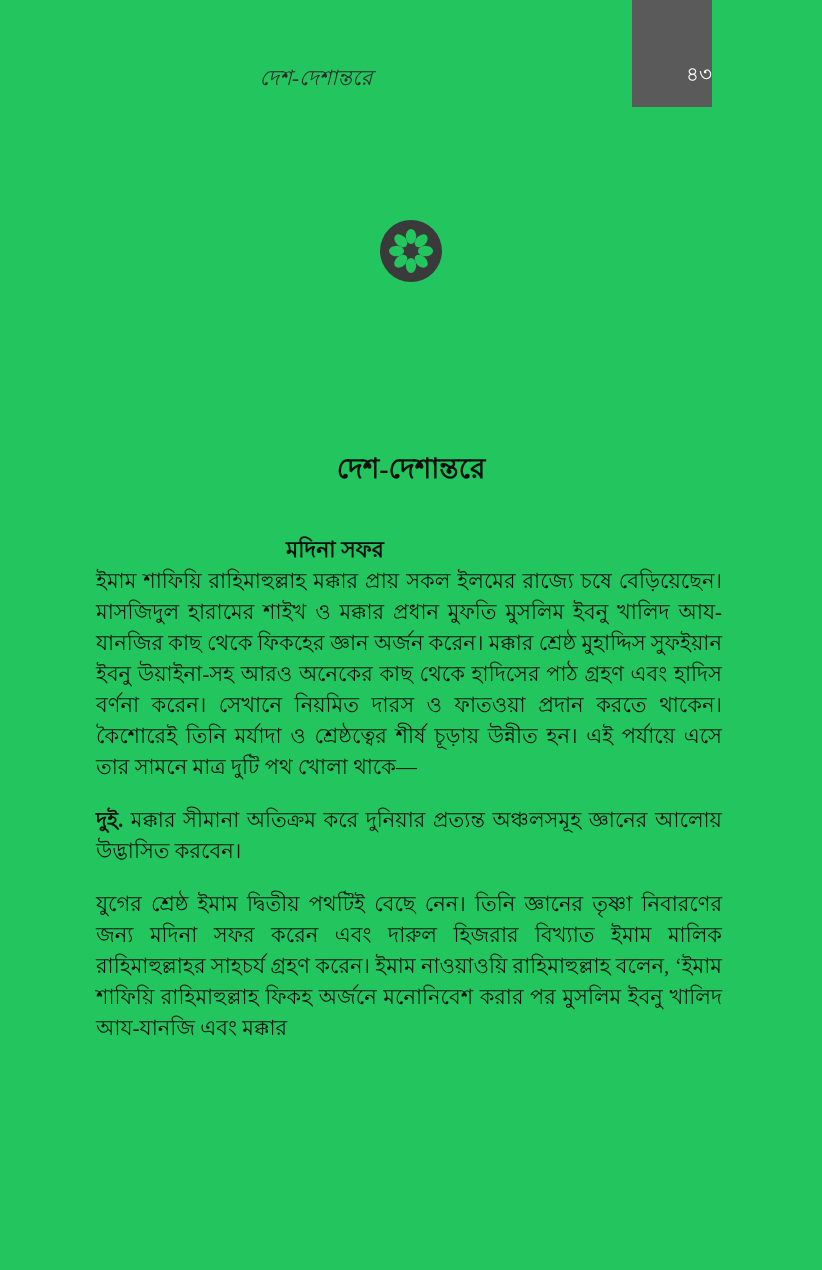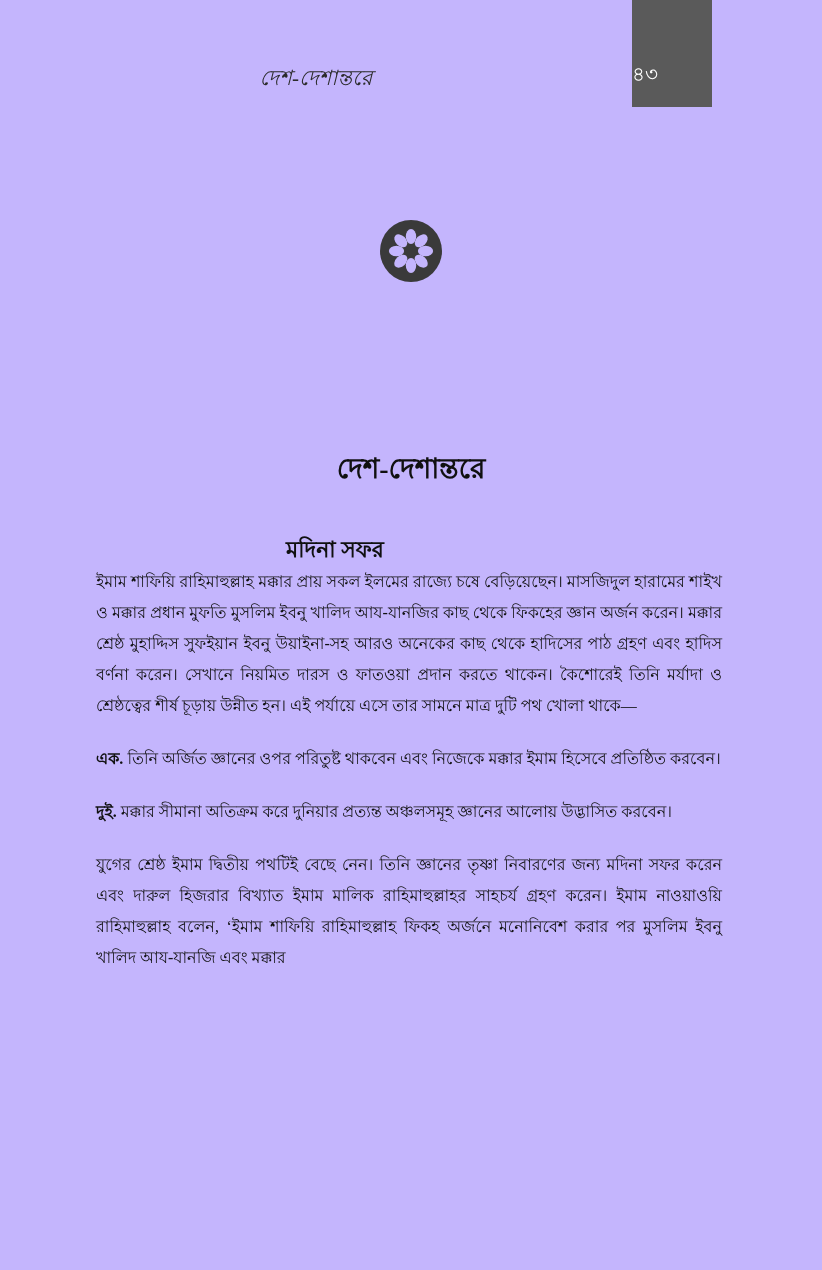--- a/index.html
+++ b/index.html
@@ -6,21 +6,21 @@
   html, body {
     margin: 0;
     padding: 0;
     background: #ffffff;
   }
 
   .page {
     position: relative;
     width: 822px;
     height: 1270px;
-    background: #c4b5fd;
+    background: #22c55e;
     overflow: hidden;
     font-family: "Liberation Serif", "DejaVu Serif", serif;
     color: #111111;
   }
 
   
   .running-head {
     position: absolute;
     left: 0;
     top: 62px;
@@ -40,21 +40,21 @@
     width: 80px;
     height: 107px;
     background: #5a5a5a;
   }
 
   .folio-number {
     position: absolute;
     left: 0;
     right: 0;
     top: 64px;
-    text-align: left;
+    text-align: right;
     color: #ffffff;
     font-size: 20px;
     line-height: 1;
   }
 
   
   .ornament {
     position: absolute;
     left: 0;
     top: 219px;
@@ -95,21 +95,21 @@
     position: absolute;
     left: 96px;
     top: 566px;
     width: 626px;
   }
 
   .para {
     margin: 0 0 0 0;
     text-align: justify;
     text-justify: inter-word;
-    font-size: 16px;
+    font-size: 21px;
     line-height: 31px;
     color: #111111;
     hyphens: none;
   }
 
   .para + .para { margin-top: 22px; }
 
   .para.tight + .para.tight { }
 
   .lead {
@@ -155,21 +155,20 @@
   </div>
 
   <h1 class="chapter-title">দেশ-দেশান্তরে</h1>
 
   <h2 class="section-title">মদিনা সফর</h2>
 
   <div class="body-block">
 
     <p class="para"><span>ইমাম শাফিয়ি রাহিমাহুল্লাহ মক্কার প্রায় সকল ইলমের রাজ্যে চষে বেড়িয়েছেন। মাসজিদুল হারামের শাইখ ও মক্কার প্রধান মুফতি মুসলিম ইবনু খালিদ আয-যানজির কাছ থেকে ফিকহের জ্ঞান অর্জন করেন। মক্কার শ্রেষ্ঠ মুহাদ্দিস সুফইয়ান ইবনু উয়াইনা-সহ আরও অনেকের কাছ থেকে হাদিসের পাঠ গ্রহণ এবং হাদিস বর্ণনা করেন। সেখানে নিয়মিত দারস ও ফাতওয়া প্রদান করতে থাকেন। কৈশোরেই তিনি মর্যাদা ও শ্রেষ্ঠত্বের শীর্ষ চূড়ায় উন্নীত হন। এই পর্যায়ে এসে তার সামনে মাত্র দুটি পথ খোলা থাকে—</span></p>
 
-    <p class="para tight"><span class="lead">এক.</span><span> তিনি অর্জিত জ্ঞানের ওপর পরিতুষ্ট থাকবেন এবং নিজেকে মক্কার ইমাম হিসেবে প্রতিষ্ঠিত করবেন।</span></p>
 
     <p class="para tight"><span class="lead">দুই.</span><span> মক্কার সীমানা অতিক্রম করে দুনিয়ার প্রত্যন্ত অঞ্চলসমূহ জ্ঞানের আলোয় উদ্ভাসিত করবেন।</span></p>
 
     <p class="para last"><span>যুগের শ্রেষ্ঠ ইমাম দ্বিতীয় পথটিই বেছে নেন। তিনি জ্ঞানের তৃষ্ণা নিবারণের জন্য মদিনা সফর করেন এবং দারুল হিজরার বিখ্যাত ইমাম মালিক রাহিমাহুল্লাহর সাহচর্য গ্রহণ করেন। ইমাম নাওয়াওয়ি রাহিমাহুল্লাহ বলেন, ‘ইমাম শাফিয়ি রাহিমাহুল্লাহ ফিকহ অর্জনে মনোনিবেশ করার পর মুসলিম ইবনু খালিদ আয-যানজি এবং মক্কার</span></p>
 
   </div>
 
 </div>
 
 </body></html>

